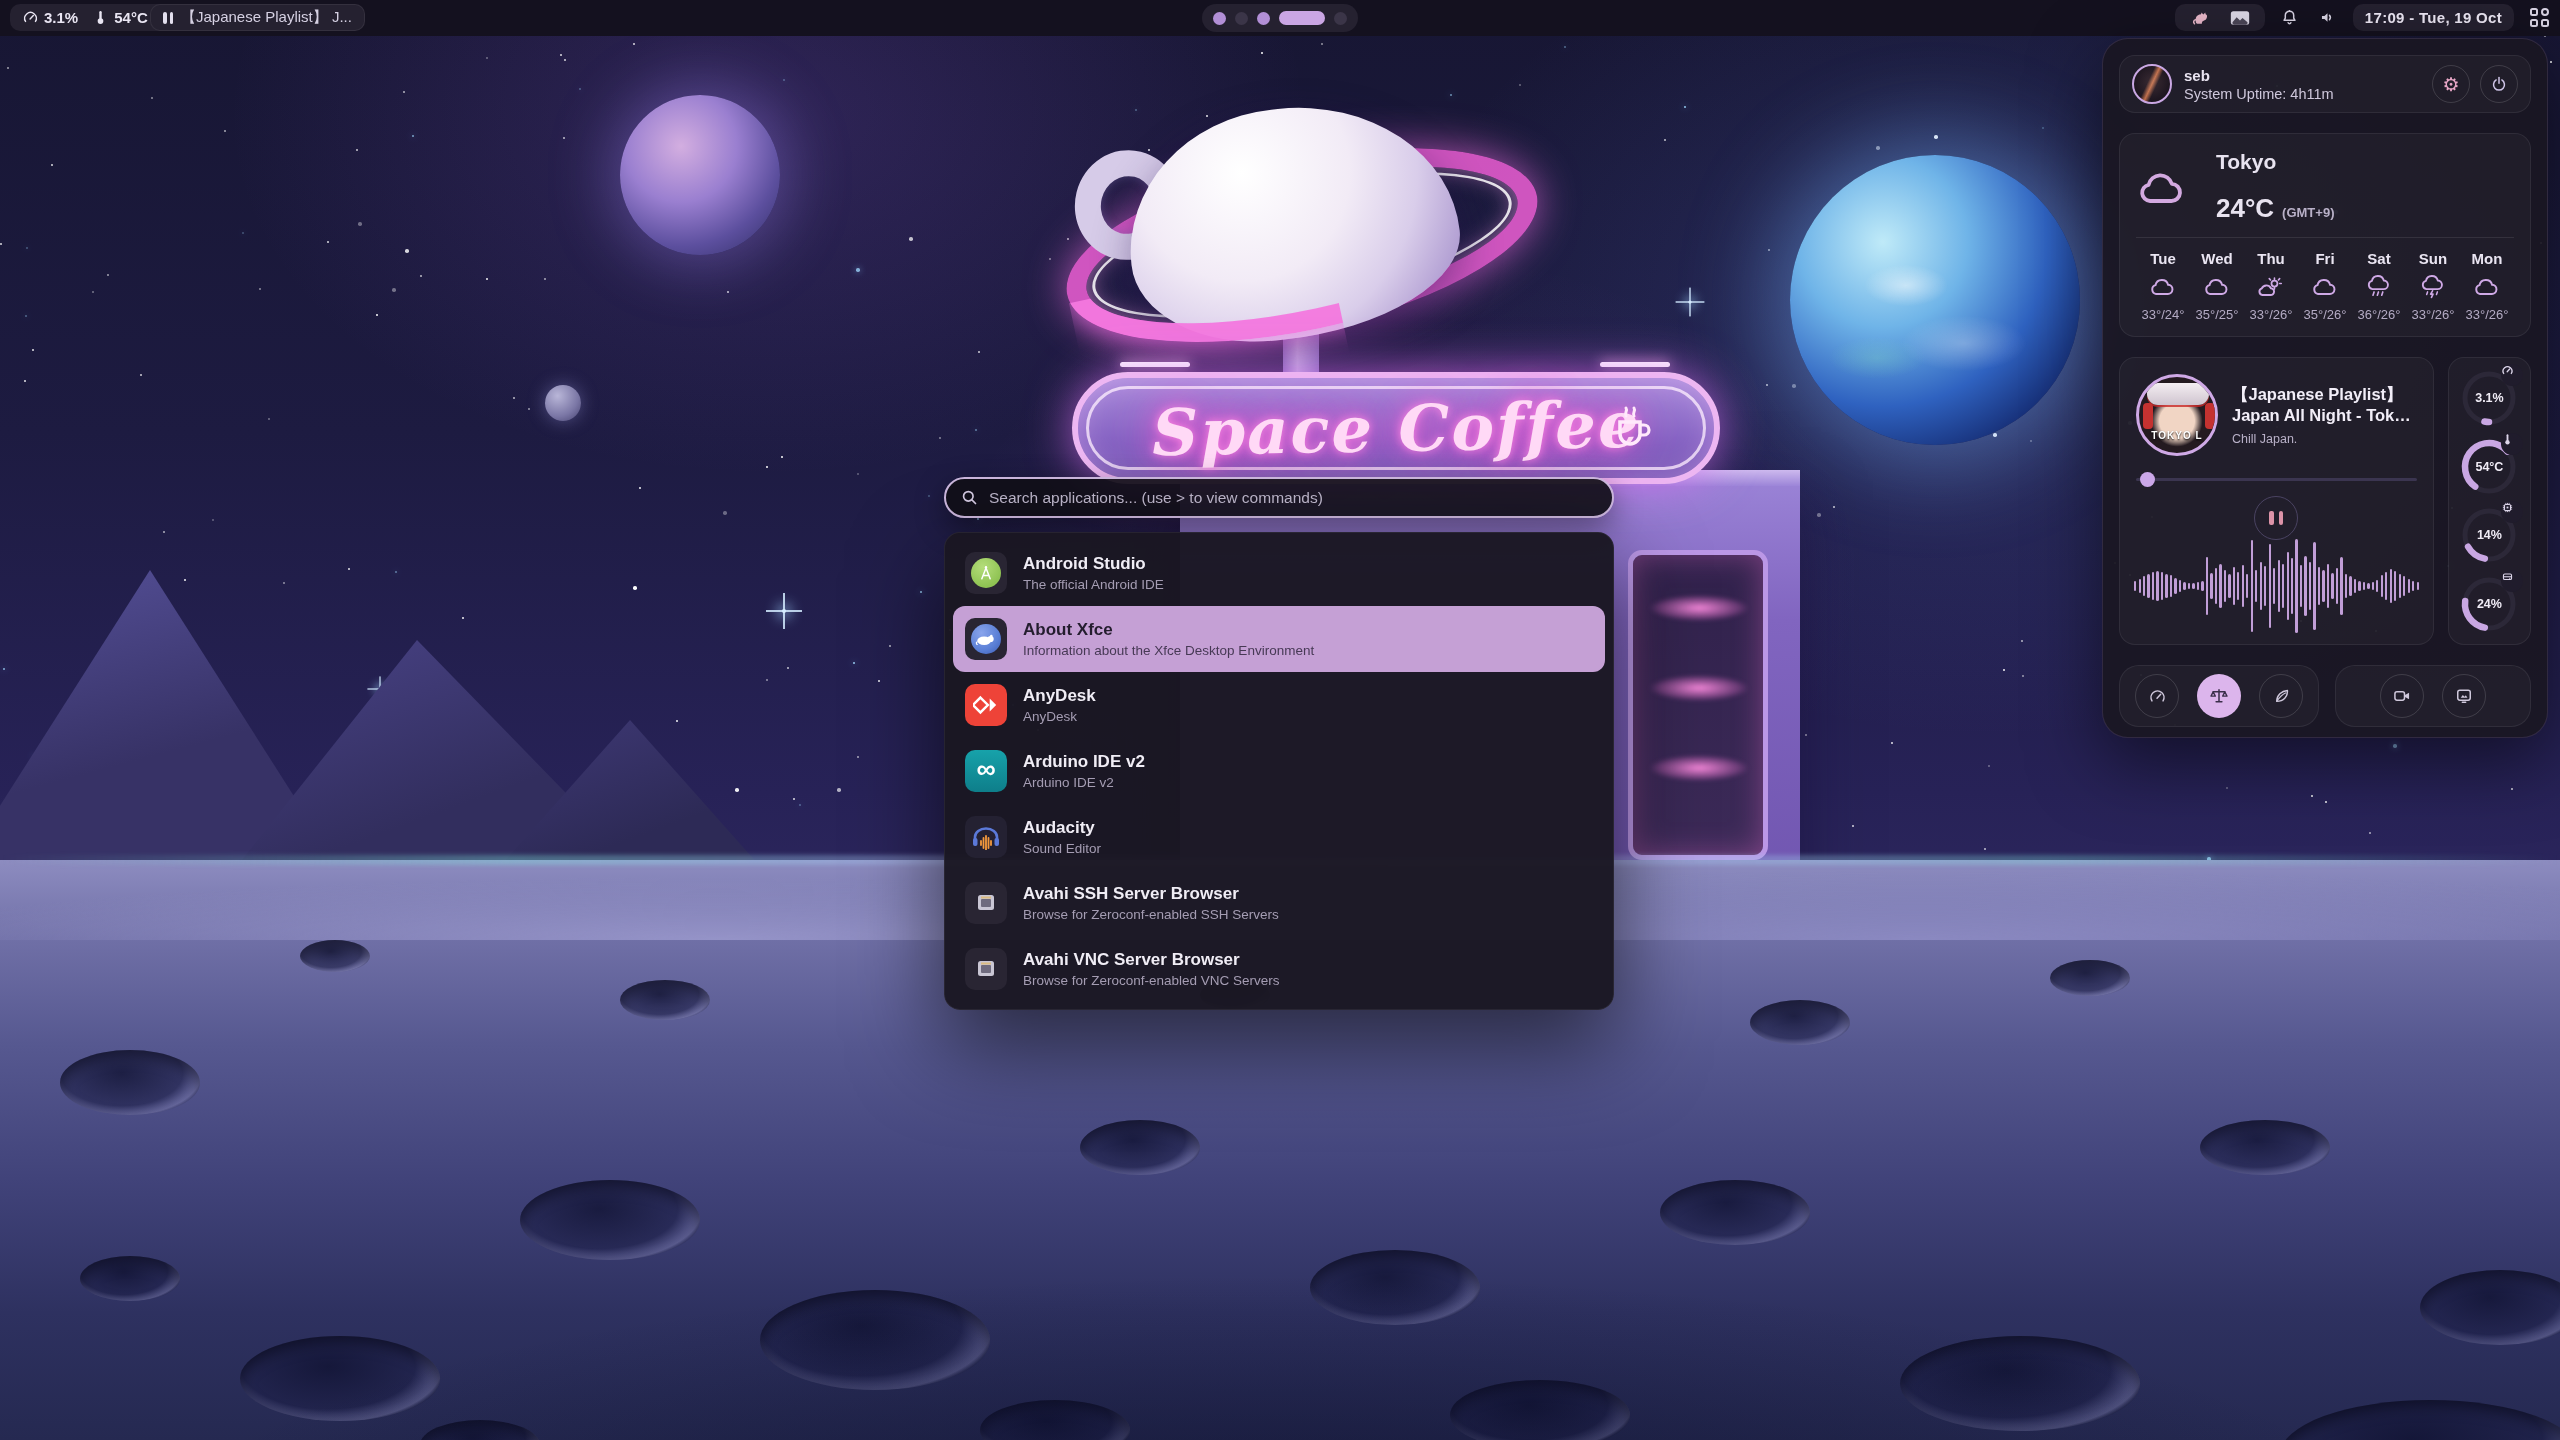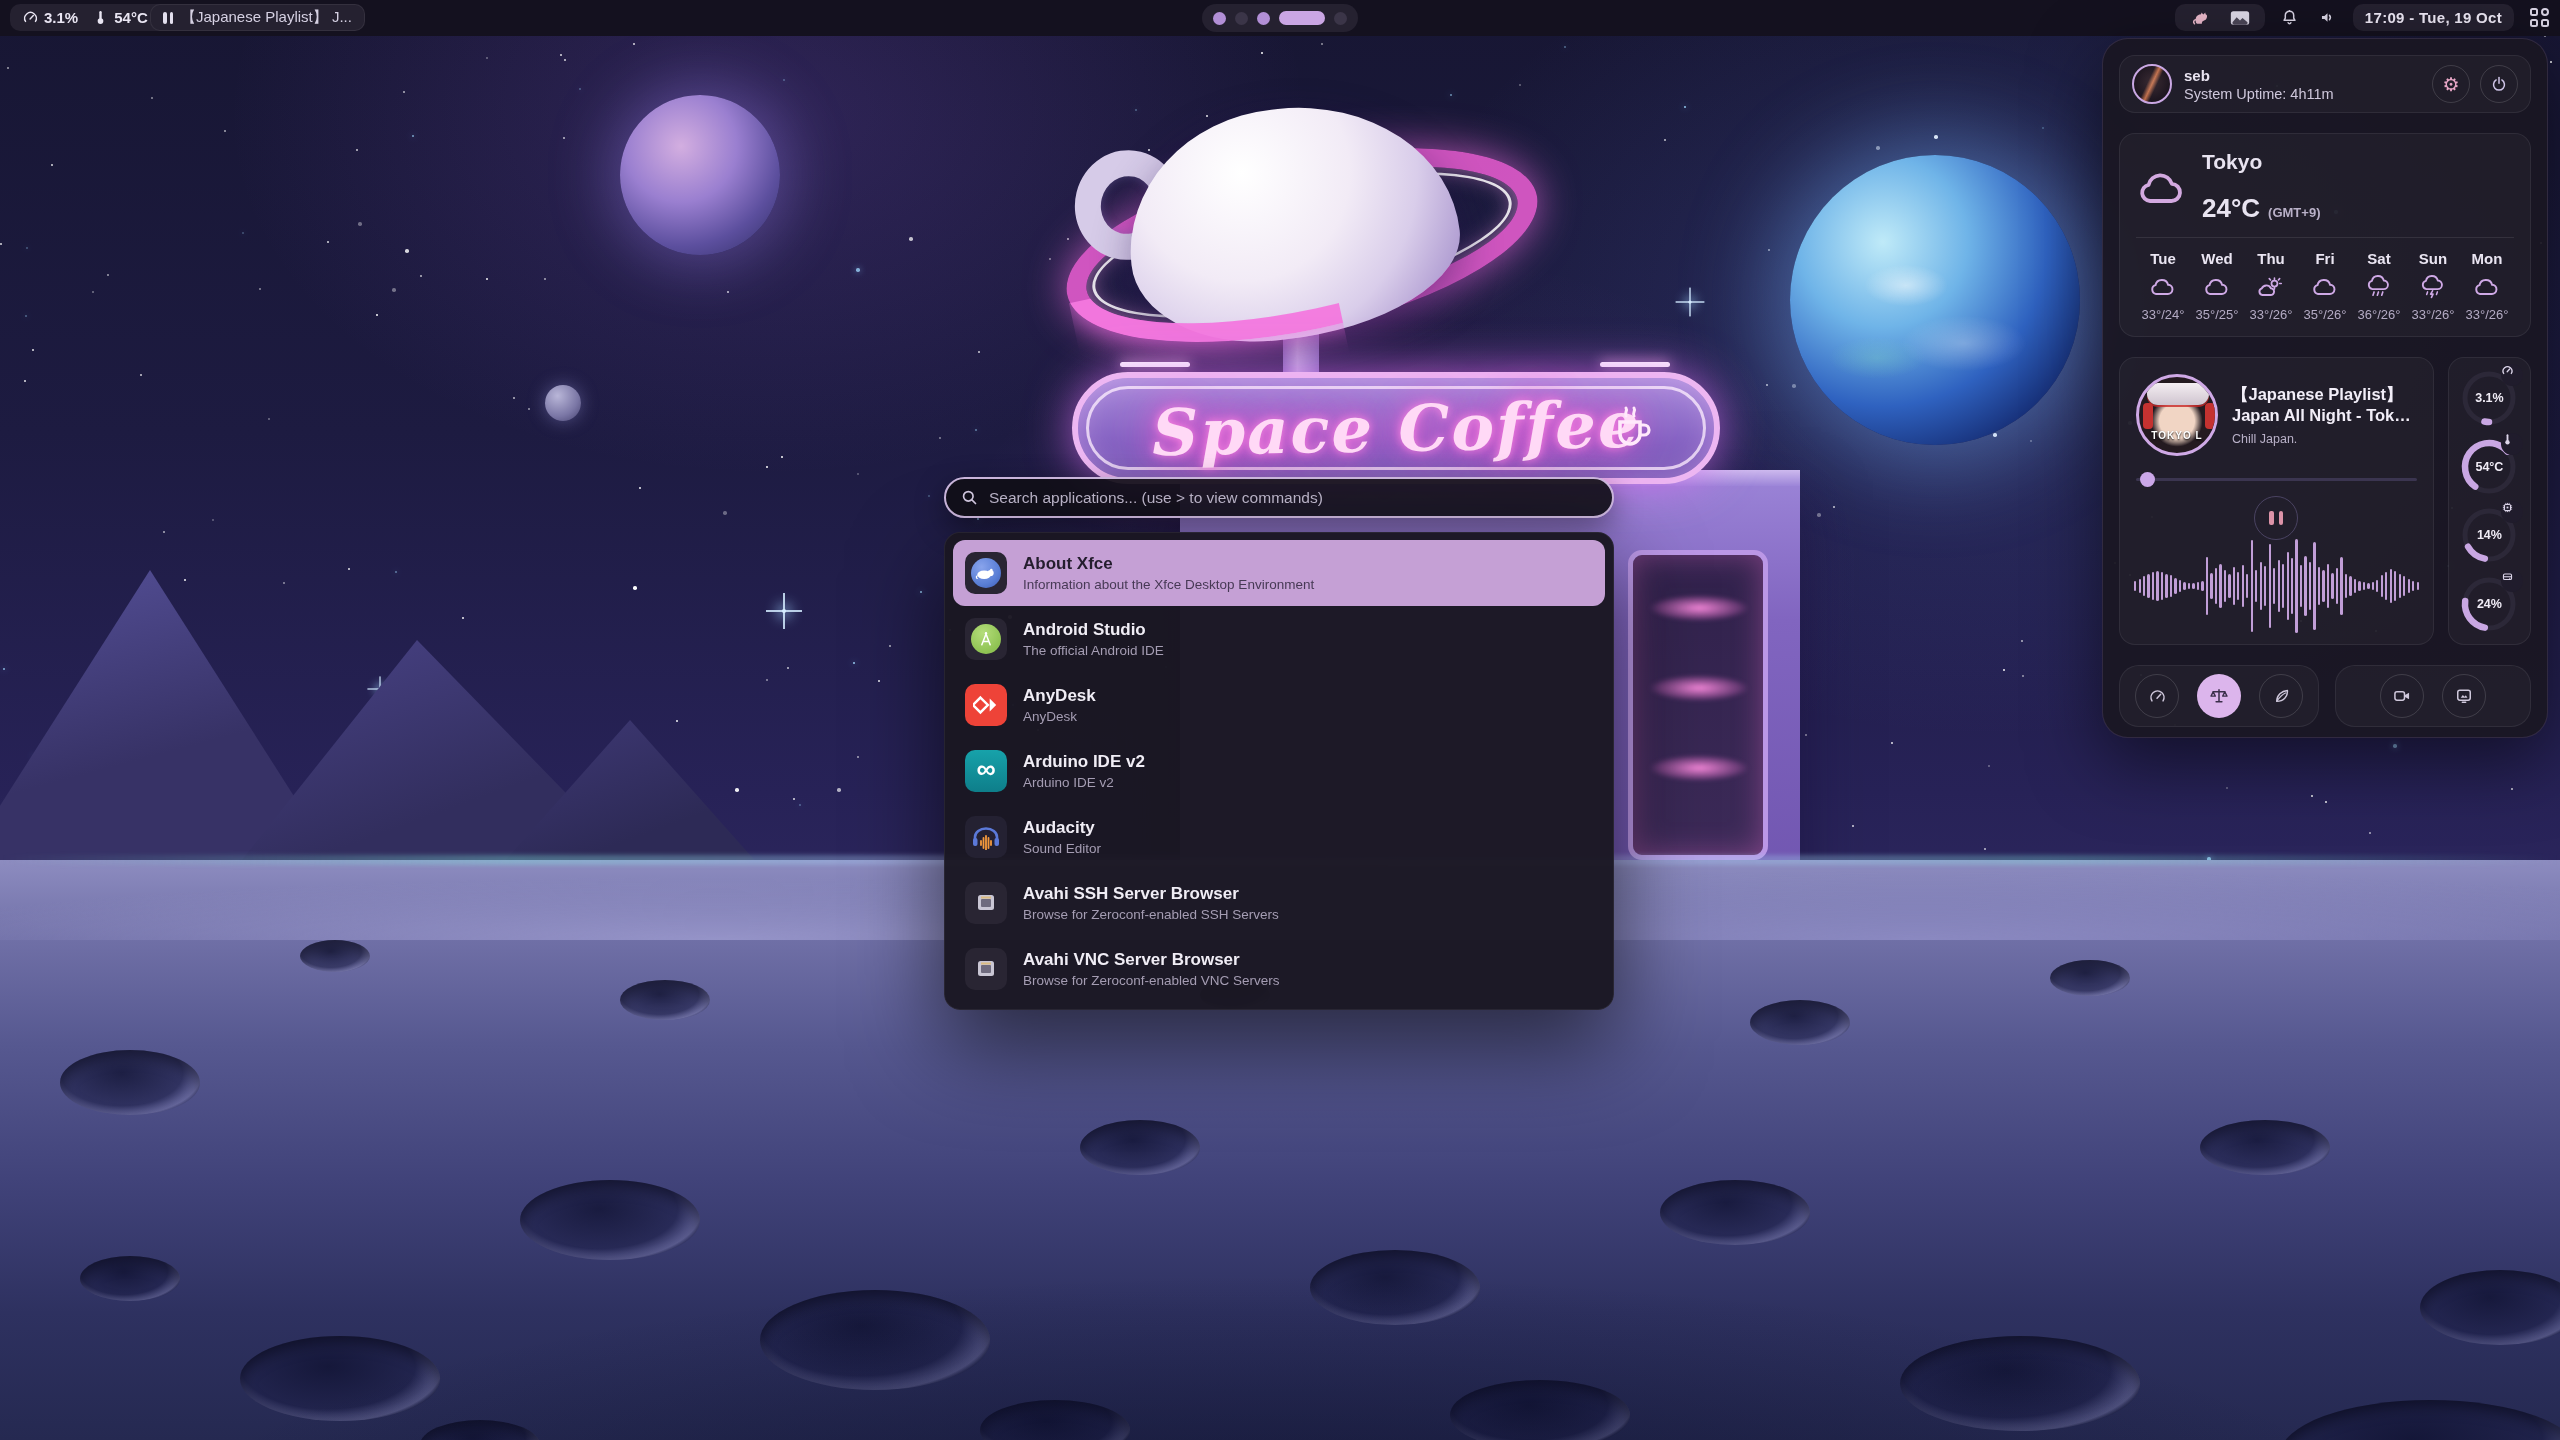--- a/index.html
+++ b/index.html
@@ -178,21 +178,21 @@
                linear-gradient(115deg, transparent 40%, rgba(230,120,60,.8) 50%, transparent 60%);
     background-blend-mode:screen; }
   .uname { font-weight:bold; font-size:15px; }
   .uptime { font-size:14.5px; color:#cfc8dc; margin-top:2px; }
   .ubtns { margin-left:auto; display:flex; gap:10px; }
   .roundbtn { width:38px; height:38px; border-radius:50%; border:1px solid rgba(255,255,255,.14);
     display:flex; align-items:center; justify-content:center; background:transparent; }
   .gearglyph { color:#e8a7c7; font-size:19px; line-height:1; }
 
   .weathercard { margin-top:20px; padding:16px 16px 14px; }
-  .wxhead { display:flex; align-items:center; gap:14px; }
+  .wxhead { display:flex; align-items:center; gap:28px; }
   .wxcity { font-size:21px; font-weight:bold; }
   .wxtemp { font-size:26px; font-weight:bold; margin-top:19px; display:flex; align-items:baseline; gap:8px; }
   .wxtz { font-size:13px; font-weight:bold; color:#b9b1c8; }
   .wxdivider { height:1px; background:rgba(255,255,255,.09); margin:13px 0 12px; }
   .forecast { display:flex; }
   .fcol { flex:1; display:flex; flex-direction:column; align-items:center; gap:8px; }
   .fday { font-size:15px; font-weight:bold; color:#eae5f2; }
   .ftemps { font-size:13px; color:#b4abc4; }
   .wx-ic { color:#cfa9e6; }
 
@@ -591,49 +591,49 @@
   <div class="launcher">
     <div class="searchbar">
       <svg width="19" height="19" viewBox="0 0 24 24">
           <circle cx="10.5" cy="10.5" r="6" fill="none" stroke="#cfc5dd" stroke-width="2.1"></circle>
           <path d="M15 15l4.6 4.6" stroke="#cfc5dd" stroke-width="2.1" stroke-linecap="round"></path>
         </svg>
       <input type="text" value="" placeholder="Search applications... (use &gt; to view commands)" style="">
     </div>
     <div class="applist">
 
+      <div class="approw">
+        <span class="appicon">
+          <span class="as-circle">
+              <svg width="20" height="20" viewBox="0 0 24 24">
+                <path d="M7 19 12 6l5 13M9 15h6" fill="none" stroke="#fff" stroke-width="1.8" stroke-linecap="round"></path>
+                <circle cx="12" cy="5" r="1.4" fill="#fff"></circle>
+              </svg>
+            </span>
+        </span>
+        <span class="texts">
+          <span class="t">Android Studio</span>
+          <span class="d">The official Android IDE</span>
+        </span>
+      </div>
+
       <div class="approw selected">
         <span class="appicon">
           <span class="xfce-circle">
               <svg width="22" height="16" viewBox="0 0 24 16">
                 <ellipse cx="10" cy="10" rx="7.5" ry="4.6" fill="#fff"></ellipse>
                 <circle cx="17" cy="8" r="3.4" fill="#fff"></circle>
                 <circle cx="17.8" cy="4.8" r="1.4" fill="#fff"></circle>
                 <path d="M3 11c-2 0-2 3 0 3" fill="none" stroke="#fff" stroke-width="1.3"></path>
               </svg>
             </span>
         </span>
         <span class="texts">
           <span class="t">About Xfce</span>
           <span class="d">Information about the Xfce Desktop Environment</span>
-        </span>
-      </div>
-
-      <div class="approw">
-        <span class="appicon">
-          <span class="as-circle">
-              <svg width="20" height="20" viewBox="0 0 24 24">
-                <path d="M7 19 12 6l5 13M9 15h6" fill="none" stroke="#fff" stroke-width="1.8" stroke-linecap="round"></path>
-                <circle cx="12" cy="5" r="1.4" fill="#fff"></circle>
-              </svg>
-            </span>
-        </span>
-        <span class="texts">
-          <span class="t">Android Studio</span>
-          <span class="d">The official Android IDE</span>
         </span>
       </div>
 
       <div class="approw">
         <span class="appicon anydesk">
           <svg width="26" height="20" viewBox="0 0 28 20">
               <path d="M8 2 16 10 8 18 0 10z" fill="none" stroke="#fff" stroke-width="2.6"></path>
               <path d="M18 3l7 7-7 7z" fill="#fff"></path>
             </svg>
         </span>

